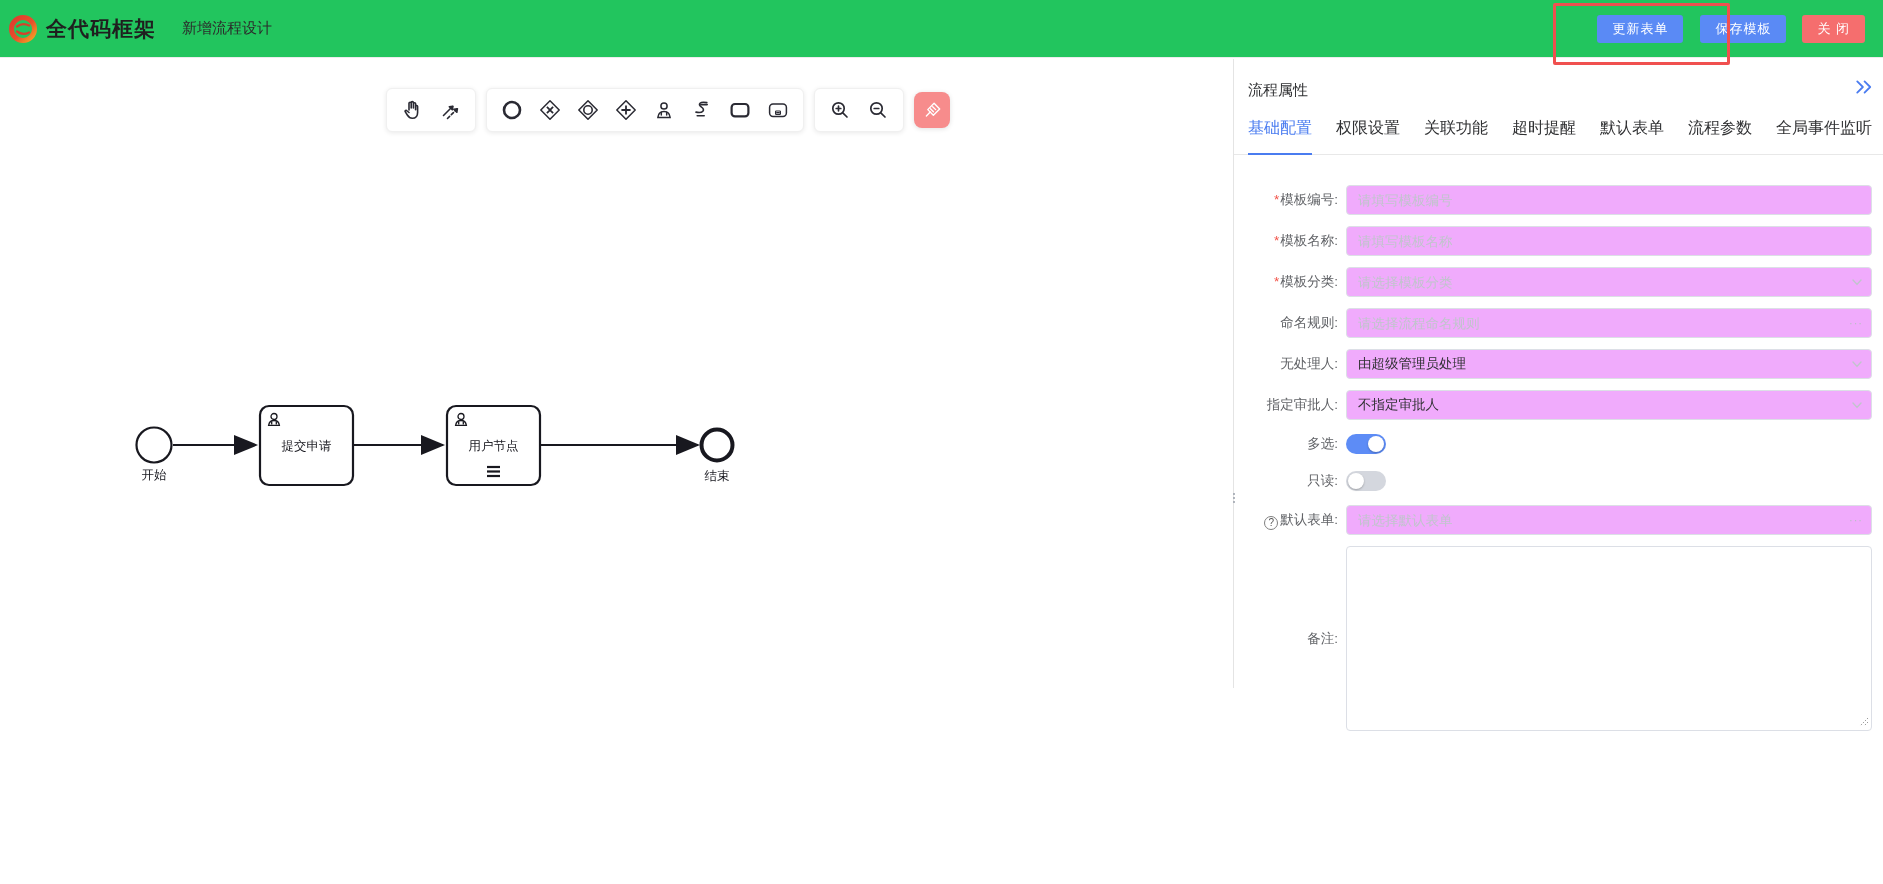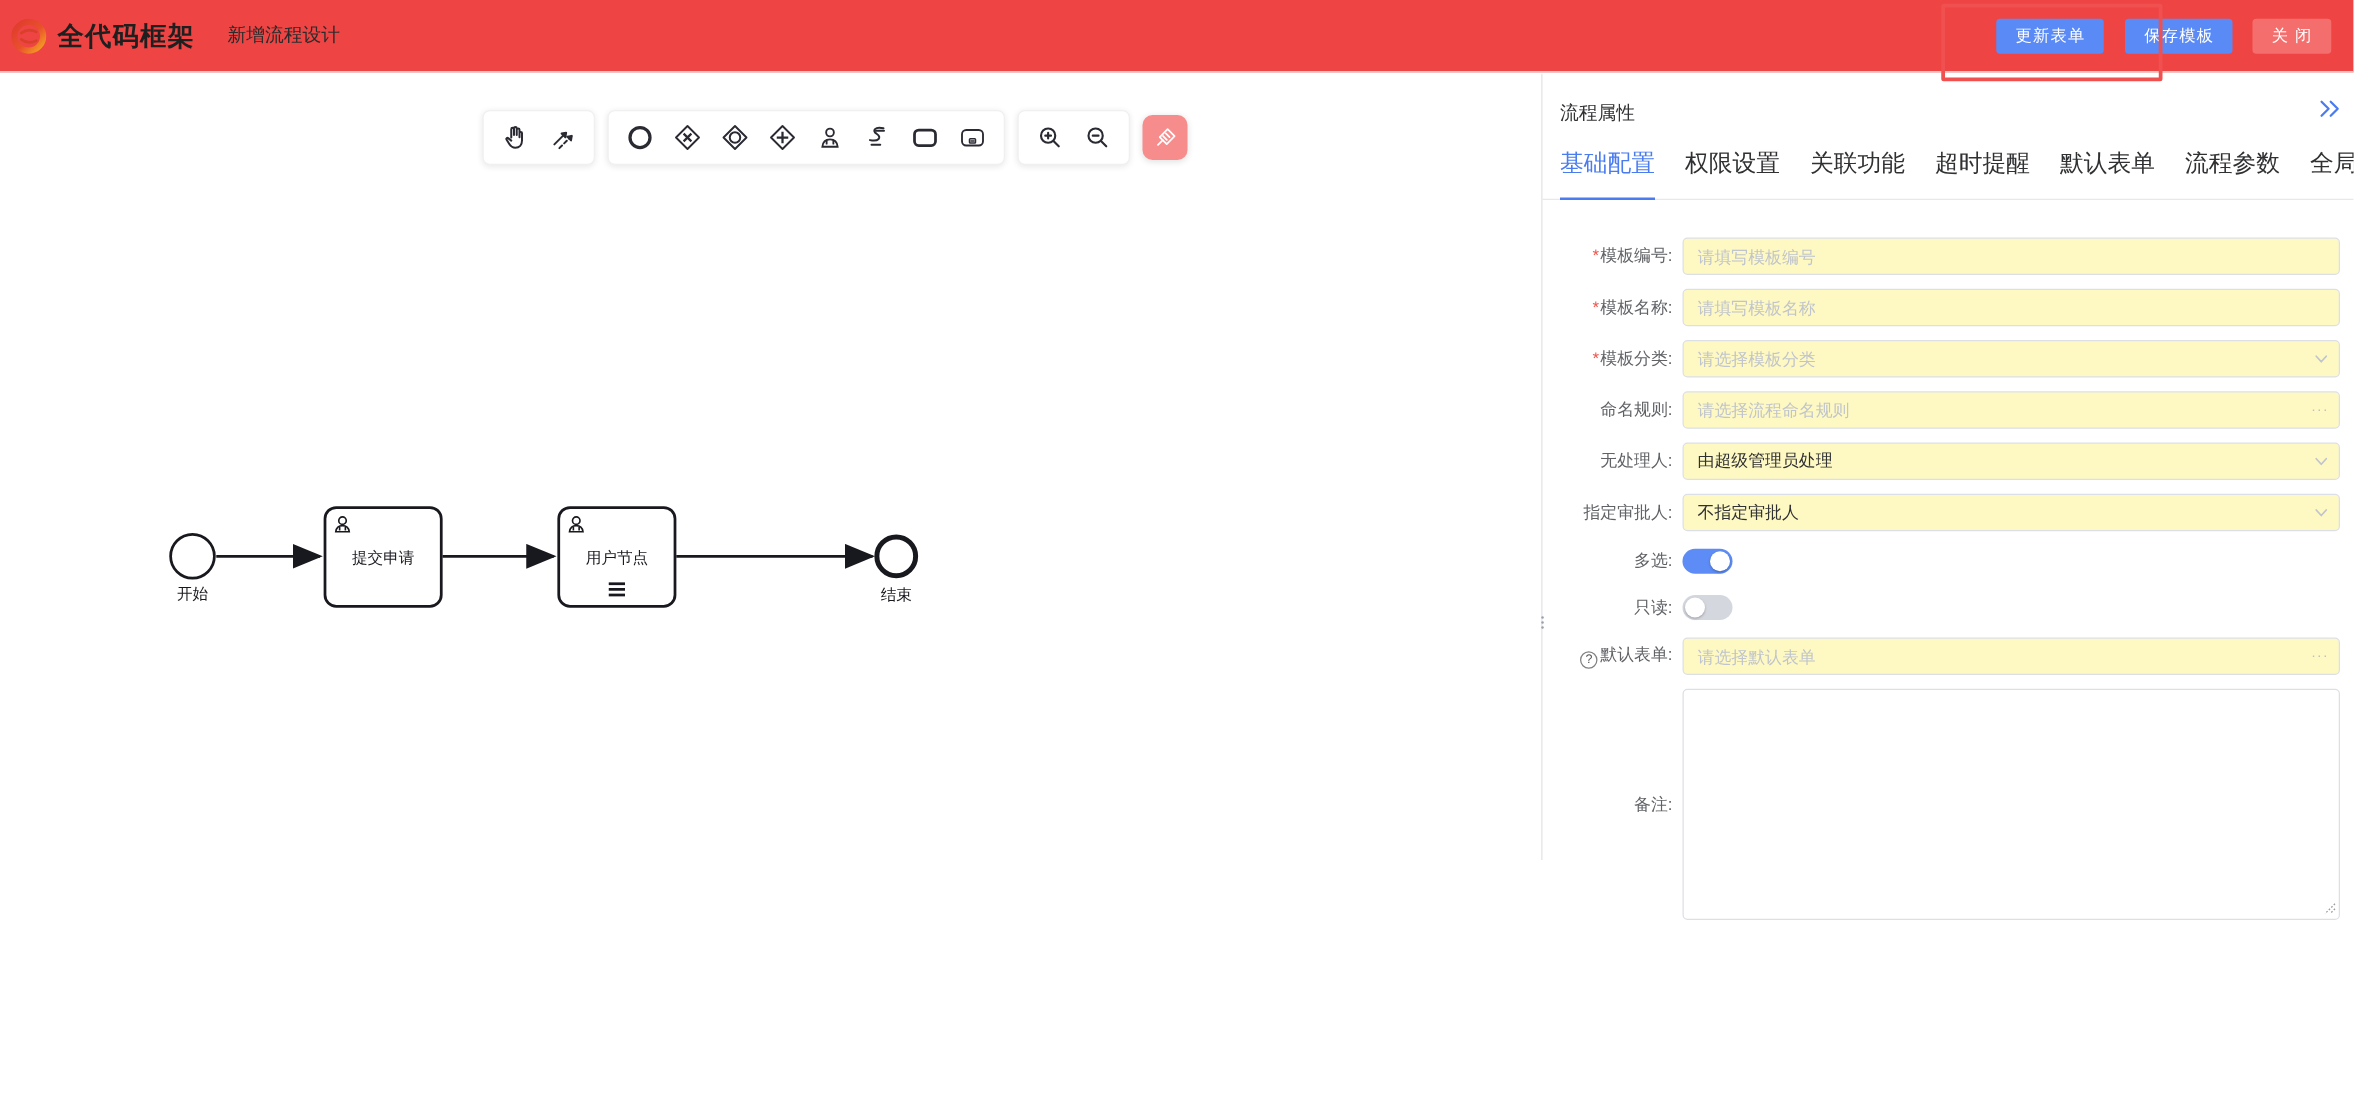--- a/index.html
+++ b/index.html
@@ -3,21 +3,21 @@
 <meta charset="utf-8">
 <style>
   * { margin:0; padding:0; box-sizing:border-box; }
   html,body { background:#fff; }
   body { font-family:"Liberation Sans","DejaVu Sans",sans-serif; }
   .app { position:relative; width:1883px; height:884px; background:#fff; overflow:hidden; }
 
   
   .header { position:absolute; left:0; top:0; width:100%; height:58px;
     display:flex; align-items:center; padding:0 18px 0 8px;
-    background:#ef4444; border-bottom:1px solid #ececec; }
+    background:#22c55e; border-bottom:1px solid #ececec; }
   .logo { width:30px; height:30px; flex:none; }
   .app-title { font-size:21px; font-weight:600; color:#1f1f1f; margin-left:8px; letter-spacing:1px; }
   .page-title { font-size:15px; color:#2b2b2b; margin-left:26px; }
   .hbtn { height:28px; border:none; border-radius:3px; color:#fff; font-size:13px;
     padding:0 15px; cursor:pointer; font-family:inherit; letter-spacing:1px; }
   .hbtn.blue { background:#5a8af5; }
   .hbtn.red  { background:#f56e6e; }
   .hbtn-update { margin-left:auto; }
   .hbtn-save { margin-left:17px; }
   .hbtn-close { margin-left:16px; }
@@ -40,31 +40,31 @@
   
   .panel { position:absolute; left:1233px; top:59px; width:650px; height:629px;
     background:#fff; border-left:1px solid #e4e4e4; }
   .panel-title { padding:22px 14px 0 14px; font-size:15px; color:#303133; }
   .collapse-btn { position:absolute; right:10px; top:20px; width:18px; height:16px;
     cursor:pointer; background:none; border:none; padding:0; }
   .divider-handle { position:absolute; left:-4px; top:429px; width:8px; height:20px;
     display:flex; flex-direction:column; align-items:center; justify-content:center; gap:2px; cursor:col-resize; }
   .divider-handle i { width:2px; height:2px; border-radius:50%; background:#9aa0ab; }
   .tabs { display:flex; gap:24px; padding:0 14px; margin-top:18px; border-bottom:1px solid #e8e8e8; }
-  .tab { font-size:19px; color:#303133; padding-bottom:14px; cursor:pointer; white-space:nowrap; }
+  .tab { font-size:16px; color:#303133; padding-bottom:14px; cursor:pointer; white-space:nowrap; }
   .tab.active { color:#4a7cf0; border-bottom:2px solid #4a7cf0; margin-bottom:-1px; }
 
   .form { padding:30px 11px 0 0; }
   .frow { display:flex; align-items:center; margin-bottom:11px; min-height:30px; }
   .frow.trow { min-height:26px; }
   .flabel { width:112px; flex:none; text-align:right; font-size:13.5px; color:#606266; padding-right:8px; white-space:nowrap; }
   .req { color:#f25248; margin-right:1px; }
   .fctrl { flex:1; position:relative; }
   .ipt { width:100%; height:30px; border:1px solid #dcdfe6; border-radius:4px;
-    padding:0 26px 0 11px; font-size:13.5px; color:#303133; font-family:inherit; background:#fef9c3; outline:none; }
+    padding:0 26px 0 11px; font-size:13.5px; color:#303133; font-family:inherit; background:#f0abfc; outline:none; }
   .ipt.plain { padding-right:11px; }
   .ipt::placeholder { color:#c0c4cc; }
   .suffix { position:absolute; right:9px; top:50%; transform:translateY(-50%); pointer-events:none; display:flex; align-items:center; }
   .ellipsis { color:#b9bec6; font-size:11px; letter-spacing:1px; }
   .switch { width:40px; height:20px; border-radius:10px; background:#d4d7de; position:relative; cursor:pointer; }
   .switch::after { content:""; position:absolute; top:2px; left:2px; width:16px; height:16px;
     border-radius:50%; background:#fff; box-shadow:0 1px 2px rgba(0,0,0,.25); }
   .switch.on { background:#5d8cf6; }
   .switch.on::after { left:auto; right:2px; }
   .help-icon { display:inline-block; width:14px; height:14px; border:1px solid #808080; border-radius:50%;

